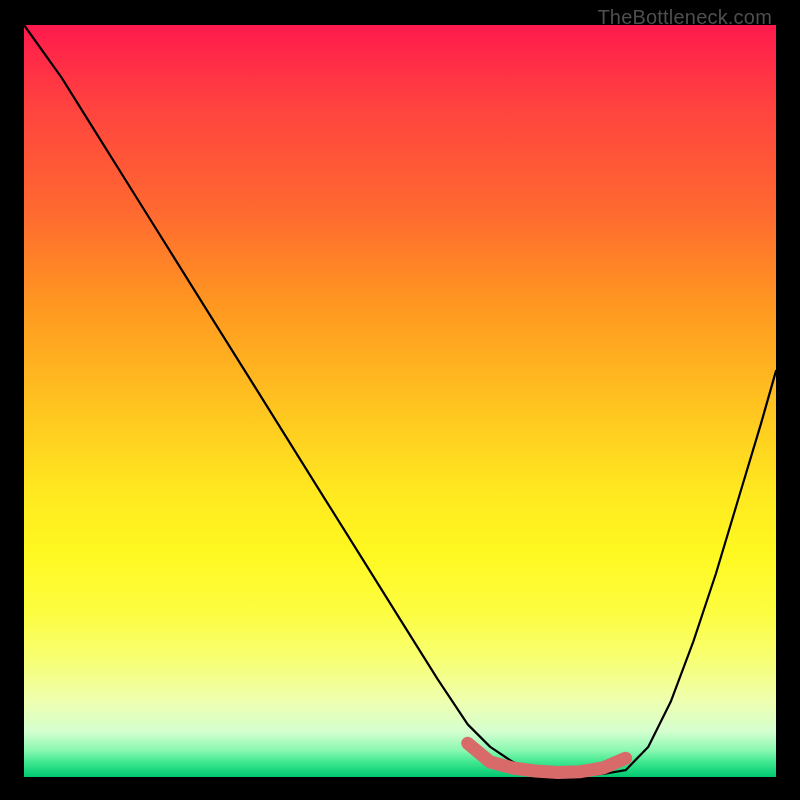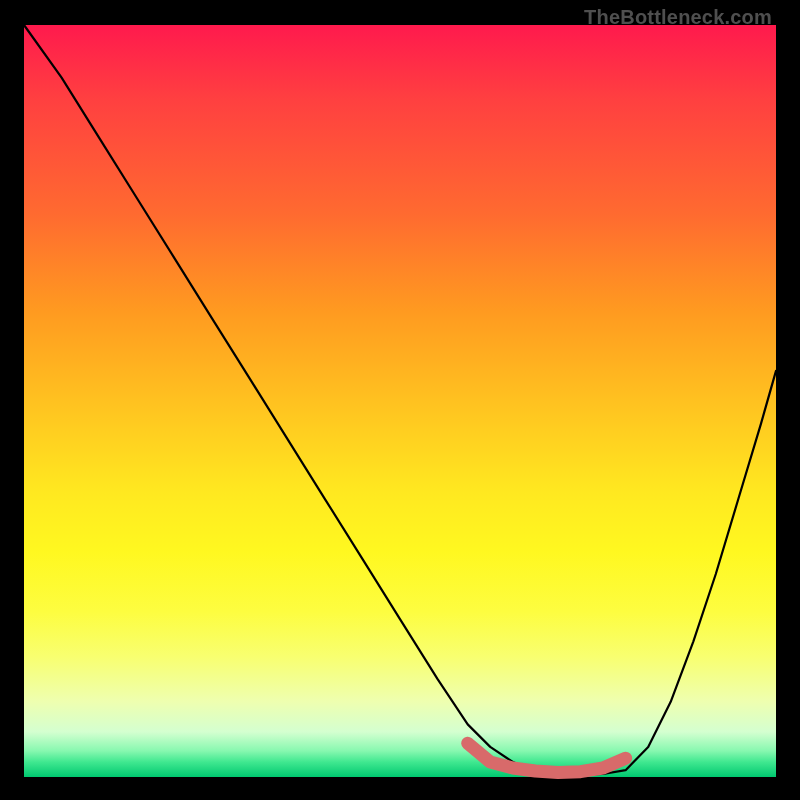--- a/index.html
+++ b/index.html
@@ -34,21 +34,21 @@
       #20d880 99%,
       #00c870 100%
     );
   }
   .watermark {
     position: absolute;
     right: 28px;
     top: 6px;
     color: #4f4f4f;
     font-size: 20px;
-    font-weight: 700;
+    font-weight: 400;
     letter-spacing: 0.2px;
   }
   svg.overlay {
     position: absolute;
     left: 24px;
     top: 25px;
     width: 752px;
     height: 752px;
     overflow: visible;
   }

